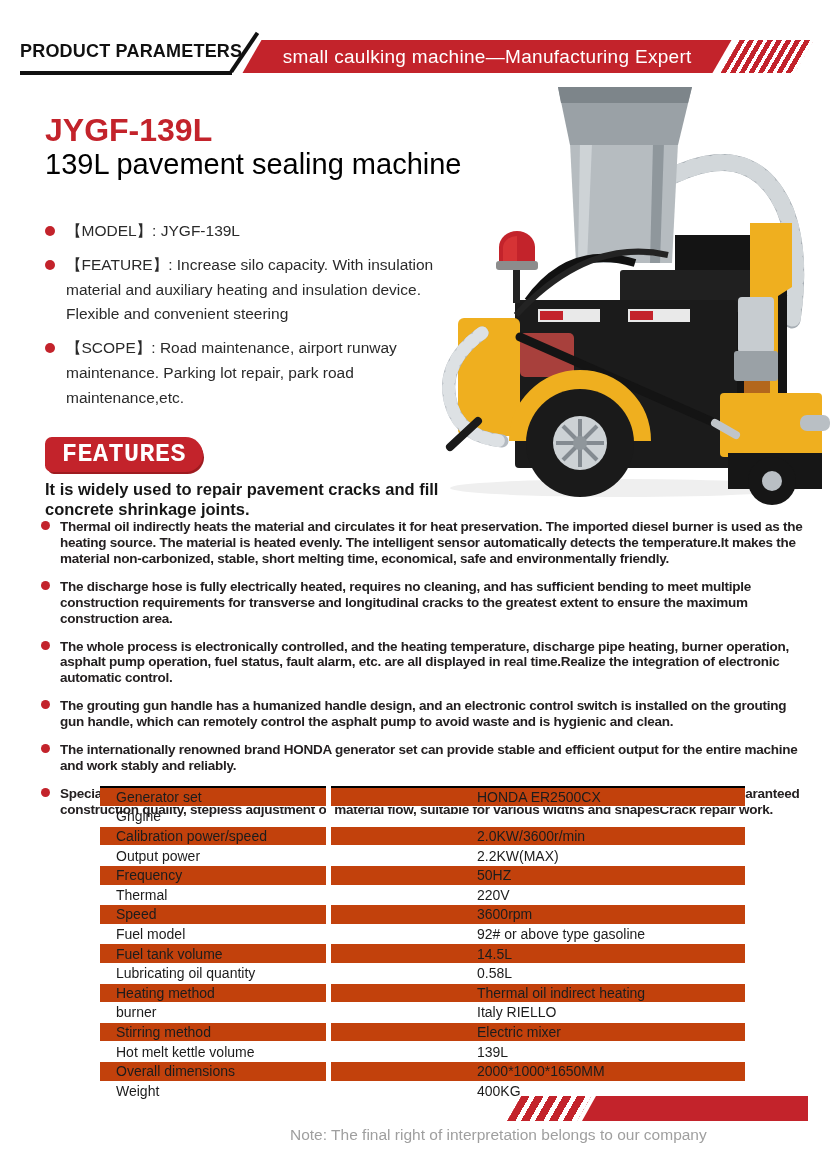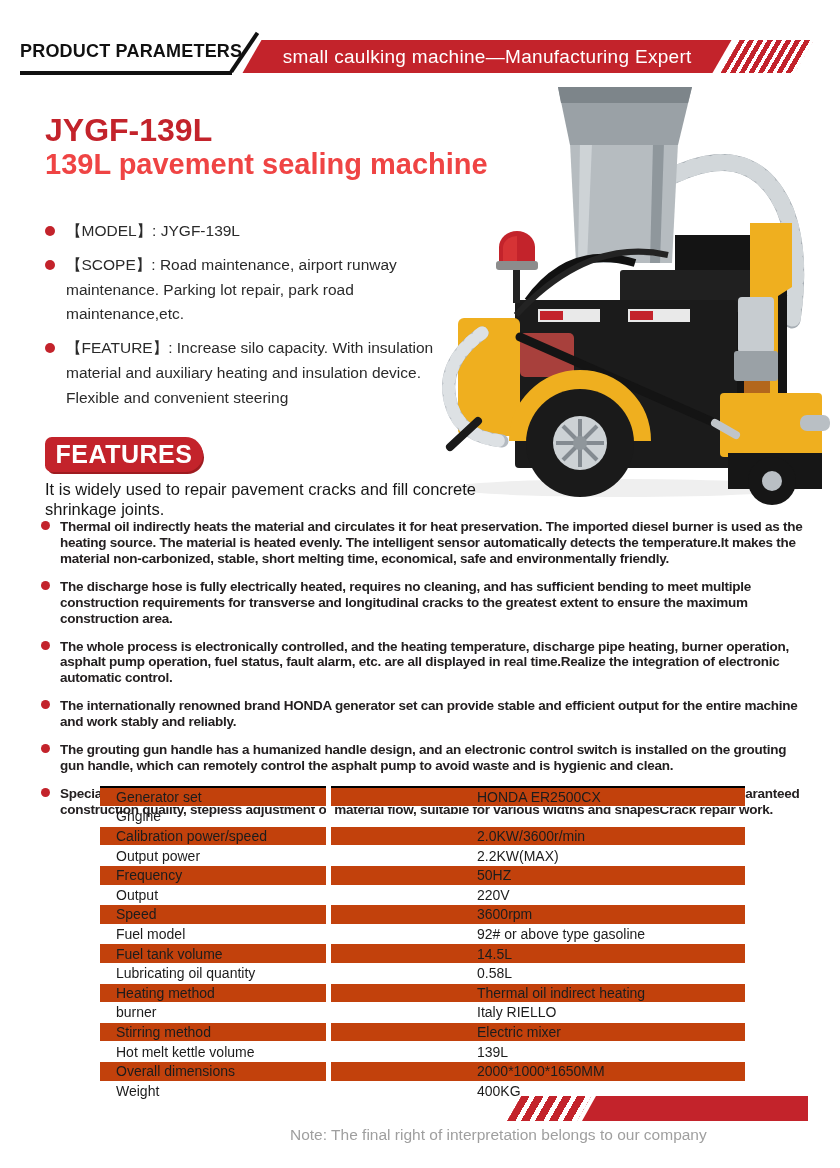--- a/index.html
+++ b/index.html
@@ -15,39 +15,39 @@
   .hdr-banner{position:absolute;left:252px;top:40px;width:470px;height:33px;background:#c3232b;
     transform:skewX(-30deg);display:flex;align-items:center;justify-content:center;}
   .hdr-banner span{transform:skewX(30deg);color:#fff;font-size:19px;font-weight:400;
     letter-spacing:.3px;white-space:nowrap;}
   .hdr-stripes{position:absolute;left:730px;top:40px;width:74px;height:33px;
     transform:skewX(-30deg);
     background:repeating-linear-gradient(90deg,#c3232b 0 5.5px,rgba(0,0,0,0) 5.5px 9.3px);}
 
   
   .p-model{position:absolute;left:45px;top:112px;font-size:32px;font-weight:800;color:#c3232b;}
-  .p-name{position:absolute;left:45px;top:148px;font-size:29px;font-weight:700;color:#ef4444;}
+  .p-name{position:absolute;left:45px;top:148px;font-size:29px;font-weight:400;color:#000000;}
 
   
   .spec-list{position:absolute;left:45px;top:219px;width:400px;list-style:none;margin:0;padding:0;}
   .spec-list li{position:relative;padding-left:21px;margin-bottom:9px;
     font-size:15.5px;line-height:1.6;color:#2a2a2a;font-weight:400;}
   .spec-list li::before{content:"";position:absolute;left:0;top:7px;width:10px;height:10px;
     border-radius:50%;background:#c3232b;}
 
   
   .photo{position:absolute;left:420px;top:85px;width:418px;height:420px;}
 
   
   .feat-banner{position:absolute;left:45px;top:437px;width:158px;height:35px;background:#c3232b;
     border-radius:7px 18px 18px 7px;display:flex;align-items:center;justify-content:center;
     color:#fff;font-size:25px;font-weight:800;letter-spacing:.5px;
-    box-shadow:2px 3px 0 -1px #9e1b20;}
+    box-shadow:2px 3px 0 -1px #9e1b20;font-family:Liberation Mono, monospace;}
   .feat-intro{position:absolute;left:45px;top:479px;width:445px;
-    font-size:16.5px;font-weight:400;line-height:1.22;color:#161616;}
+    font-size:16.5px;font-weight:700;line-height:1.22;color:#161616;}
   .feat-list{position:absolute;left:32px;top:519px;width:780px;list-style:none;margin:0;padding:0;}
   .feat-list li{position:relative;padding-left:28px;margin-bottom:12px;
     font-size:13.5px;line-height:1.18;letter-spacing:-.25px;color:#242021;font-weight:600;}
   .feat-list li::before{content:"";position:absolute;left:9px;top:2px;width:9px;height:9px;
     border-radius:50%;background:#c3232b;}
 
   
   .spec-table{position:absolute;left:100px;top:768px;width:645px;}
   .t-row{display:flex;height:18.6px;align-items:center;font-size:14px;color:#1c1c1c;}
   .t-label{width:226px;padding-left:16px;box-sizing:border-box;height:100%;
@@ -80,22 +80,22 @@
   <div class="hdr-banner">
     <span>small caulking machine—Manufacturing Expert</span>
   </div>
   <div class="hdr-stripes"></div>
 
   <div class="p-model">JYGF-139L</div>
   <div class="p-name">139L pavement sealing machine</div>
 
   <ul class="spec-list">
     <li>【MODEL】:  JYGF-139L</li>
+    <li>【FEATURE】:  Increase silo capacity.  With insulation material and auxiliary heating and insulation device. Flexible and convenient steering</li>
     <li>【SCOPE】:  Road maintenance, airport runway maintenance. Parking lot repair, park road maintenance,etc.</li>
-    <li>【FEATURE】:  Increase silo capacity.  With insulation material and auxiliary heating and insulation device. Flexible and convenient steering</li>
   </ul>
 
   <svg class="photo" viewBox="0 0 418 420" role="img" aria-label="yellow and black 139L trailer-type pavement sealing machine">
     <ellipse cx="205" cy="403" rx="175" ry="9" fill="#efefef"></ellipse>
 
     <g>
       <path d="M235,100 Q330,45 365,125 Q382,168 372,235" fill="none" stroke="#a6adb3" stroke-width="17" stroke-linecap="round"></path>
       <path d="M235,100 Q330,45 365,125 Q382,168 372,235" fill="none" stroke="#d2d7da" stroke-width="17" stroke-linecap="round" stroke-dasharray="5 8"></path>
     </g>
 
@@ -171,22 +171,22 @@
       <circle cx="352" cy="396" r="10" fill="#b9bfc4"></circle>
     </g>
   </svg>
 
   <div class="feat-banner">FEATURES</div>
   <div class="feat-intro">It is widely used to repair pavement cracks and fill concrete shrinkage joints.</div>
   <ul class="feat-list">
     <li>Thermal oil indirectly heats the material and circulates it for heat preservation. The imported diesel burner is used as the heating source. The material is heated evenly. The intelligent sensor automatically detects the temperature.It makes the material non-carbonized, stable, short melting time, economical, safe and environmentally friendly.</li>
     <li>The discharge hose is fully electrically heated, requires no cleaning, and has sufficient bending to meet multiple construction requirements for transverse and longitudinal cracks to the greatest extent to ensure the maximum construction area.</li>
     <li>The whole process is electronically controlled, and the heating temperature, discharge pipe heating, burner operation, asphalt pump operation, fuel status, fault alarm, etc. are all displayed in real time.Realize the integration of electronic automatic control.</li>
+    <li>The grouting gun handle has a humanized handle design, and an electronic control switch is installed on the grouting gun handle, which can remotely control the asphalt pump to avoid waste and is hygienic and clean.</li>
     <li>The internationally renowned brand HONDA generator set can provide stable and efficient output for the entire machine and work stably and reliably.</li>
-    <li>The grouting gun handle has a humanized handle design, and an electronic control switch is installed on the grouting gun handle, which can remotely control the asphalt pump to avoid waste and is hygienic and clean.</li>
     <li>Special high-temperature asphalt pump, with large conveying pressure, deep material embedding in cracks, guaranteed construction quality, stepless adjustment of material flow, suitable for various widths and shapesCrack repair work.</li>
   </ul>
 
   <div class="spec-table">
     <div class="t-row head">
       <div class="t-label">Model</div>
       <div class="t-gut"></div>
       <div class="t-value">JYGF-139L</div>
     </div>
     <div class="t-row gray">
@@ -207,21 +207,21 @@
       <div class="t-label">Output power</div>
       <div class="t-gut"></div>
       <div class="t-value">2.2KW(MAX)</div>
     </div>
     <div class="t-row gray">
       <div class="t-label">Frequency</div>
       <div class="t-gut"></div>
       <div class="t-value">50HZ</div>
     </div>
     <div class="t-row">
-      <div class="t-label">Output</div>
+      <div class="t-label">Thermal</div>
       <div class="t-gut"></div>
       <div class="t-value">220V</div>
     </div>
     <div class="t-row gray">
       <div class="t-label">Speed</div>
       <div class="t-gut"></div>
       <div class="t-value">3600rpm</div>
     </div>
     <div class="t-row">
       <div class="t-label">Fuel model</div>

